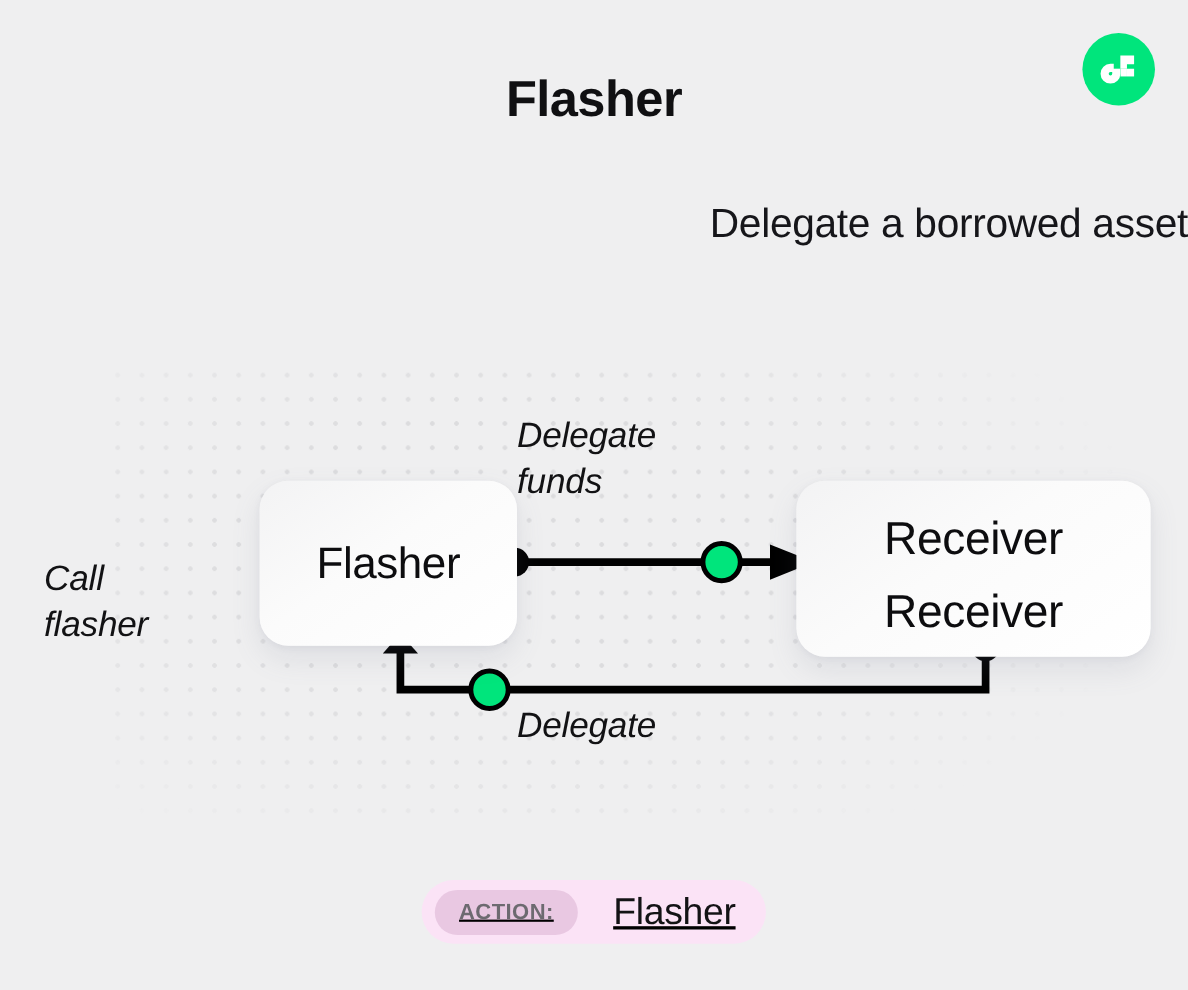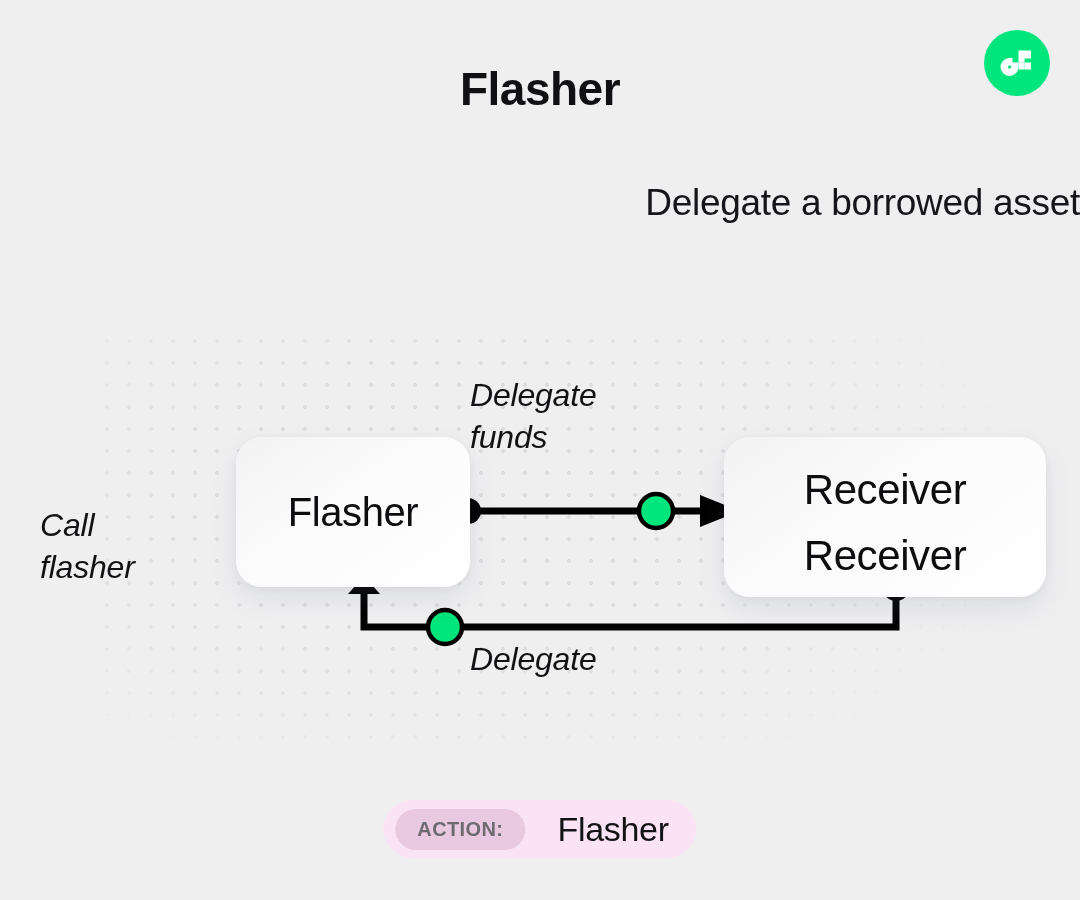--- a/index.html
+++ b/index.html
@@ -147,20 +147,21 @@
     left: 50%;
     transform: translateX(-50%);
     top: 800px;
     height: 58px;
     padding: 0 28px 0 12px;
     border-radius: 29px;
     background: #fbe3f6;
     display: flex;
     align-items: center;
     gap: 32px;
+    text-decoration: underline;
   }
   .action-tag {
     background: #e9c8e2;
     color: #6d6a70;
     font-size: 20px;
     font-weight: 700;
     letter-spacing: 0.4px;
     border-radius: 22px;
     padding: 9px 22px;
   }

